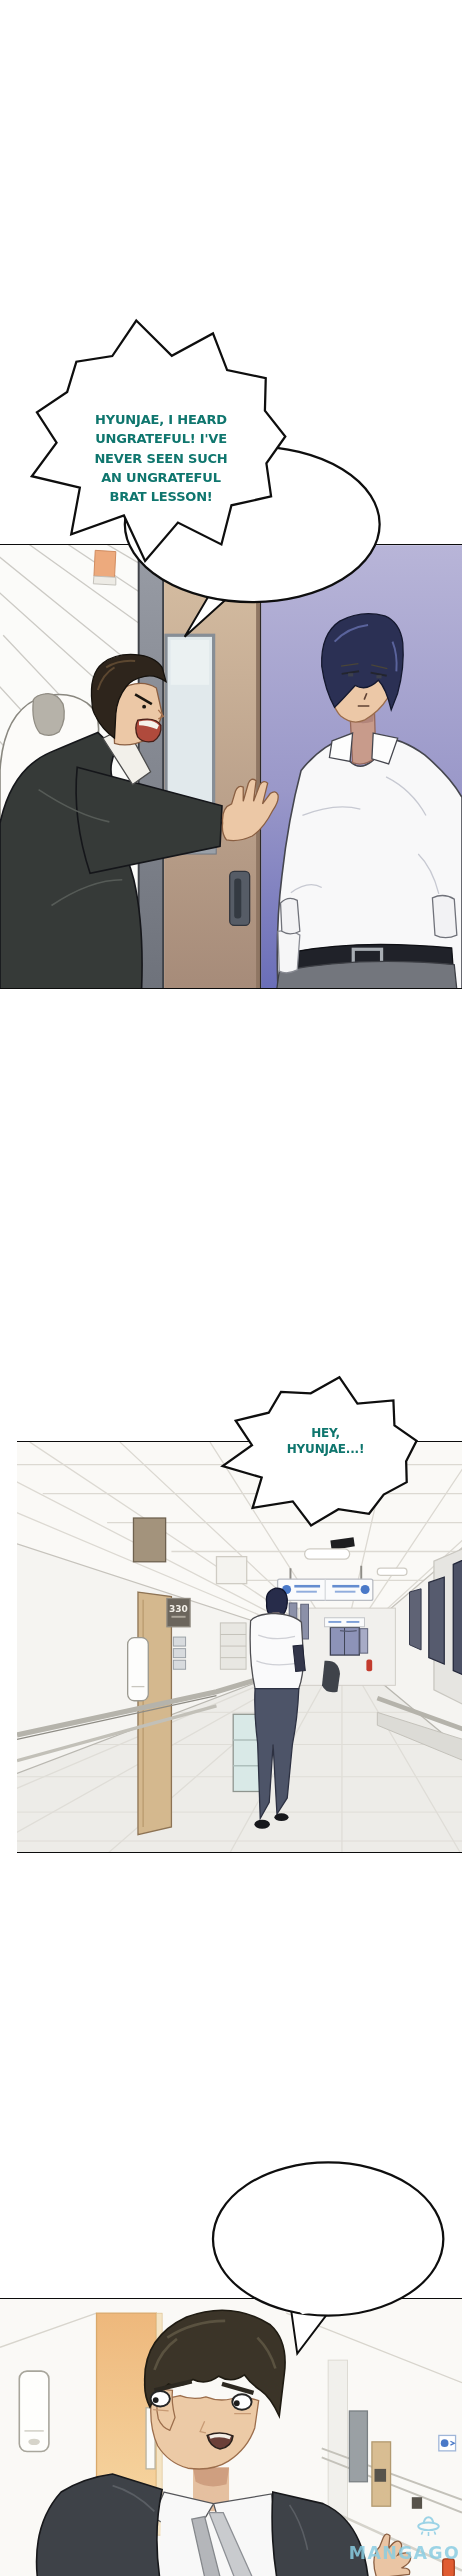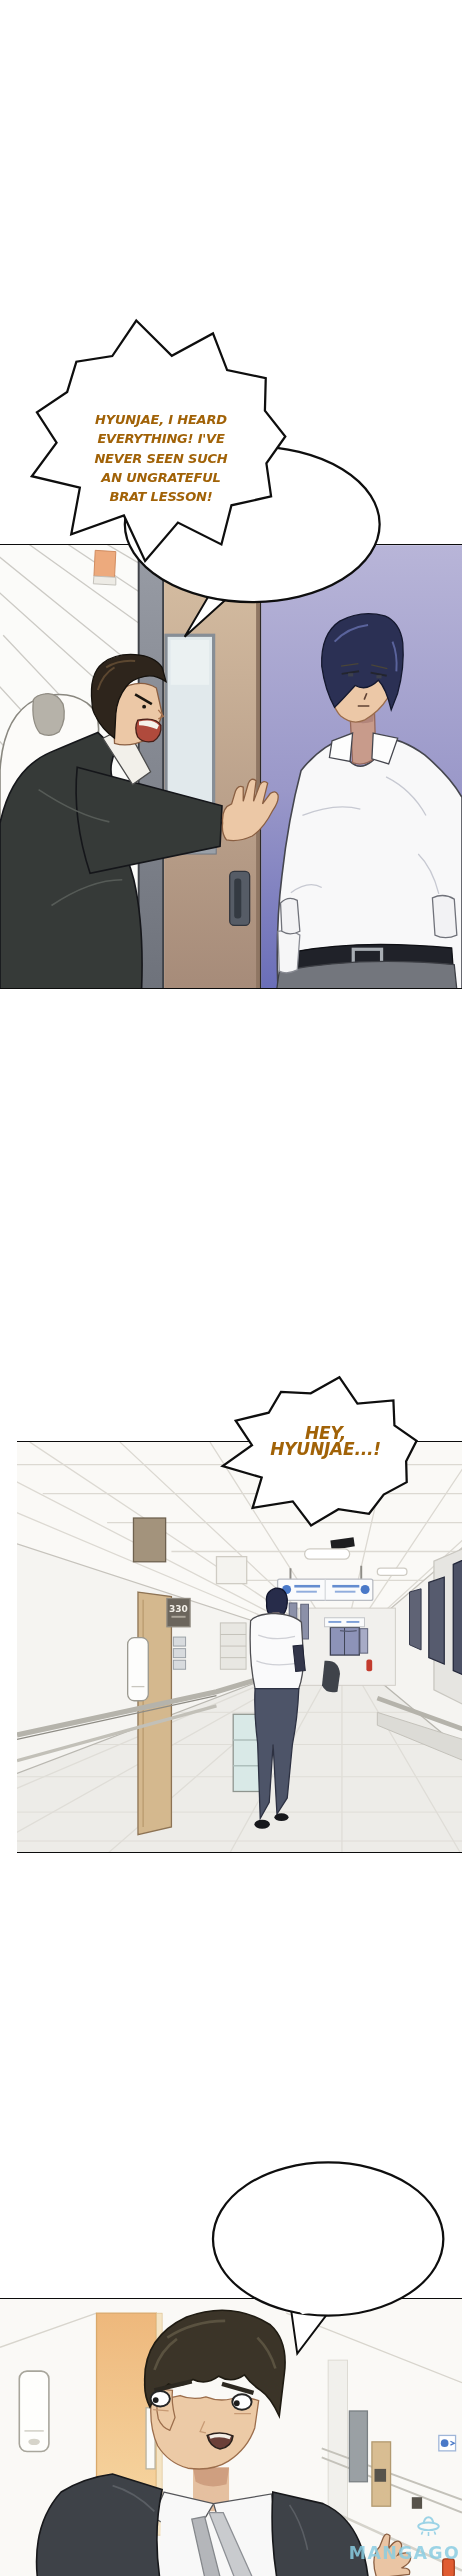--- a/index.html
+++ b/index.html
@@ -1,25 +1,25 @@
 <!DOCTYPE html>
 <html style="font-size:10.3px"><head>
 <meta charset="utf-8">
 <style>
   html,body{margin:0;padding:0;background:#ffffff;}
   #page{position:relative;width:462px;height:2576px;background:#ffffff;overflow:hidden;
         font-family:"DejaVu Sans",sans-serif;}
   .panel{position:absolute;left:0;width:462px;z-index:10;border-top:1.9px solid #0c0c0c;border-bottom:1.9px solid #0c0c0c;box-sizing:border-box;overflow:hidden;}
   .panel svg{display:block;}
   #bubbles{position:absolute;left:0;top:0;z-index:20;pointer-events:none;}
-  .txt{position:absolute;z-index:30;text-align:center;color:#a16207;font-weight:bold;font-style:italic;
+  .txt{position:absolute;z-index:30;text-align:center;color:#0f766e;font-weight:bold;
        font-family:"DejaVu Sans",sans-serif;letter-spacing:-0.2px;pointer-events:none;}
   .t1{left:72px;top:410px;width:178px;font-size:13px;line-height:19.3px;}
   .t2{left:166px;top:486px;width:173px;font-size:10.6px;line-height:14px;}
-  .t3{left:256px;top:1426px;width:139px;font-size:17px;line-height:15.5px;}
+  .t3{left:256px;top:1426px;width:139px;font-size:12px;line-height:15.5px;}
   .t4{left:241px;top:2217px;width:175px;font-size:10.6px;line-height:18px;}
   .watermark{position:absolute;left:334px;top:2543px;width:126px;z-index:15;text-align:right;
      font-weight:800;font-style:normal;font-size:17.4px;letter-spacing:1.3px;color:rgba(138,205,226,0.85);
      font-family:"DejaVu Sans",sans-serif;}
   .ufo{position:absolute;left:415px;top:2512px;z-index:15;}
 </style>
 </head>
 <body>
 
 <div id="page">
@@ -294,21 +294,21 @@
 
     <g>
       <path d="M452,3585 L462,3656 L512,3590 Z" fill="#ffffff" stroke="#0e0e0e" stroke-width="3"></path>
       <ellipse cx="510" cy="3478" rx="179" ry="119" fill="#ffffff" stroke="#0e0e0e" stroke-width="3.5"></ellipse>
       <path d="M455,3582 L508,3588 L470,3595 Z" fill="#ffffff"></path>
     </g>
   </svg>
 
   <div class="txt t1">
     <div>HYUNJAE, I HEARD</div>
-    <div>EVERYTHING! I'VE</div>
+    <div>UNGRATEFUL! I'VE</div>
     <div>NEVER SEEN SUCH</div>
     <div>AN UNGRATEFUL</div>
     <div>BRAT LESSON!</div>
   </div>
   <div class="txt t3">
     <div>HEY,</div>
     <div>HYUNJAE...!</div>
   </div>
 
 </div>

